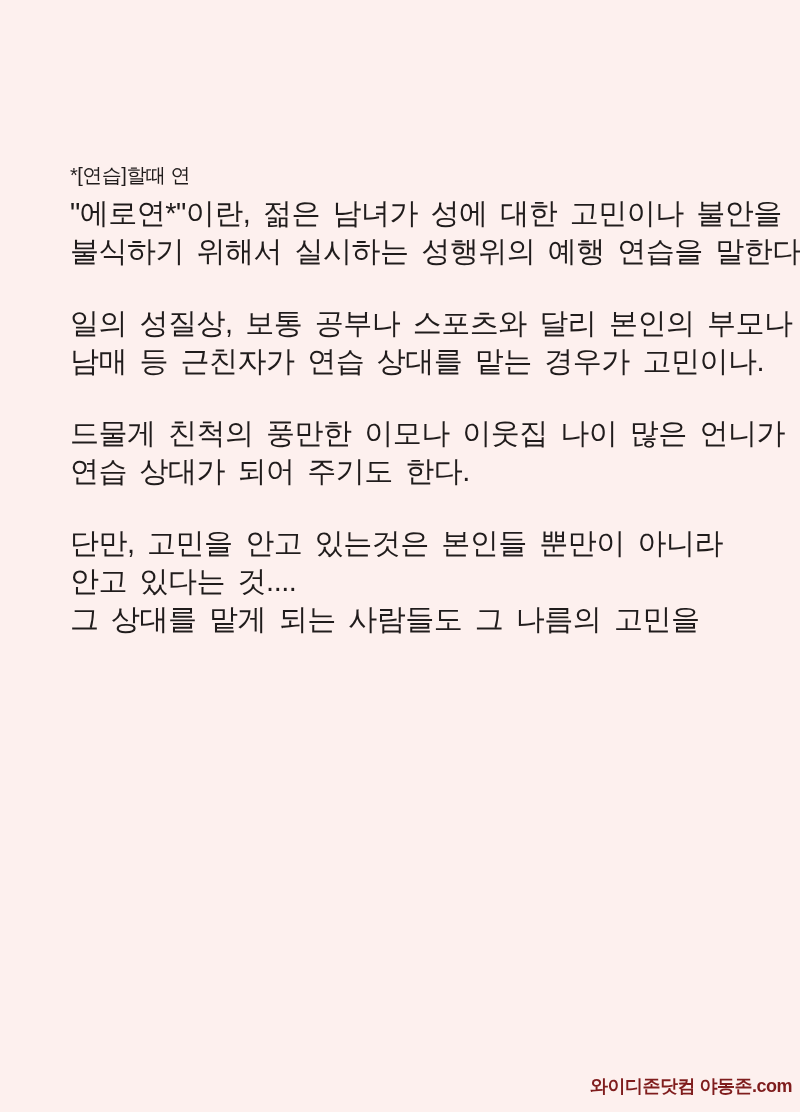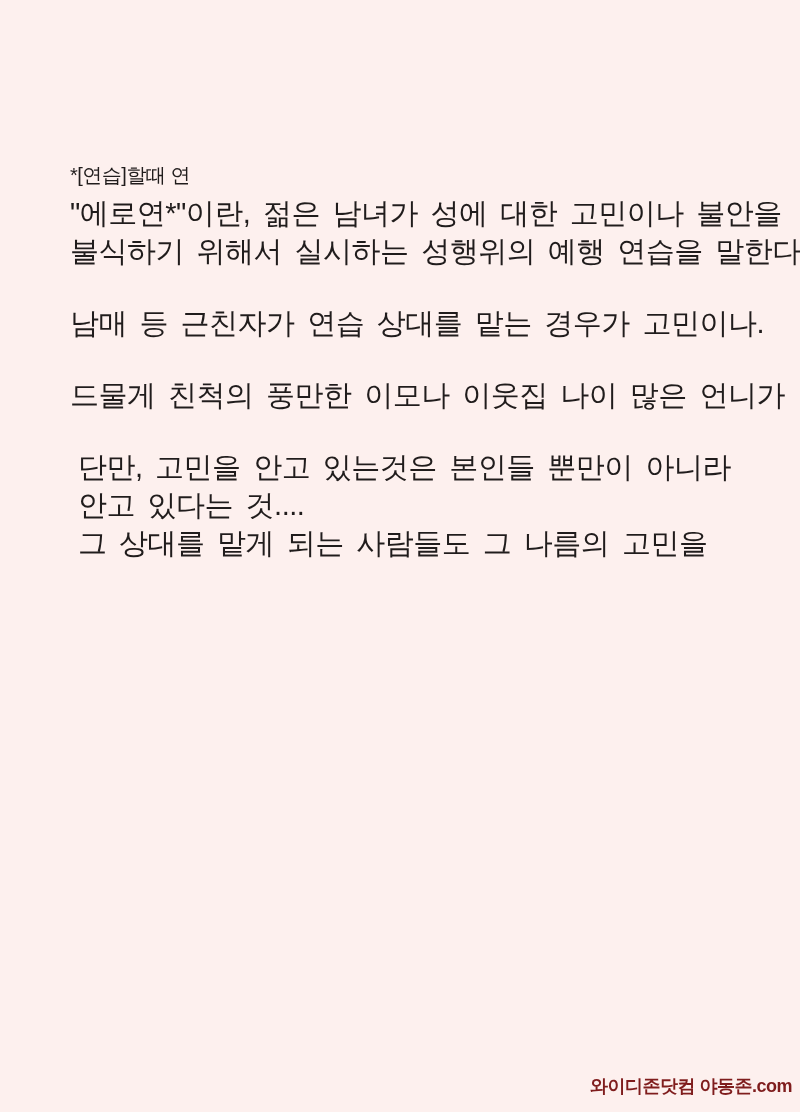--- a/index.html
+++ b/index.html
@@ -30,21 +30,20 @@
   .para {
     margin: 0 0 34px 0;
     font-size: 29px;
     line-height: 38px;
     font-weight: 500;
     word-spacing: 5px;
     letter-spacing: -0.5px;
   }
   .para:last-child {
     margin-bottom: 0;
-    margin-left: 8px;
   }
   .line {
     display: block;
     white-space: nowrap;
   }
   .watermark {
     position: absolute;
     right: 8px;
     bottom: 14px;
     font-size: 18px;
@@ -60,25 +59,27 @@
   <div class="text-block">
 
     <div class="note">*[연습]할때 연</div>
 
     <p class="para">
       <span class="line">"에로연*"이란, 젊은 남녀가 성에 대한 고민이나 불안을</span>
       <span class="line">불식하기 위해서 실시하는 성행위의 예행 연습을 말한다.</span>
     </p>
 
     <p class="para">
+      <span class="line">일의 성질상, 보통 공부나 스포츠와 달리 본인의 부모나</span>
       <span class="line">남매 등 근친자가 연습 상대를 맡는 경우가 고민이나.</span>
     </p>
 
     <p class="para">
       <span class="line">드물게 친척의 풍만한 이모나 이웃집 나이 많은 언니가</span>
+      <span class="line">연습 상대가 되어 주기도 한다.</span>
     </p>
 
     <p class="para">
       <span class="line">단만, 고민을 안고 있는것은 본인들 뿐만이 아니라</span>
       <span class="line">안고 있다는 것....</span>
       <span class="line">그 상대를 맡게 되는 사람들도 그 나름의 고민을</span>
     </p>
 
   </div>
 

